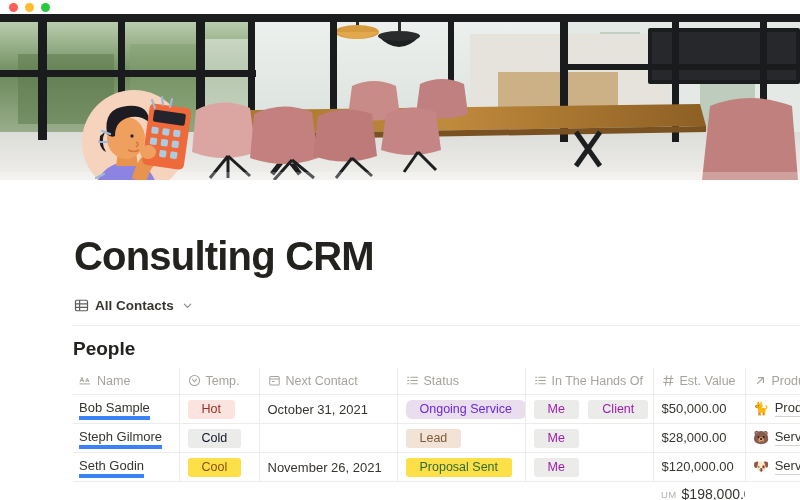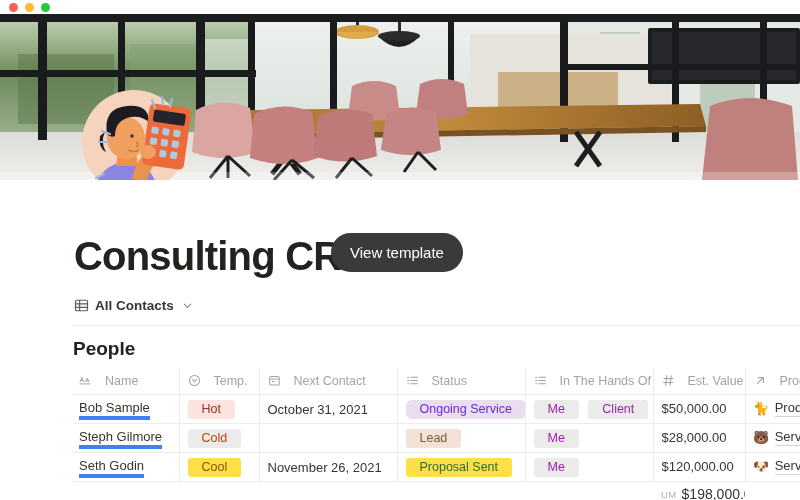--- a/index.html
+++ b/index.html
@@ -75,21 +75,21 @@
     text-align: left; font-weight: normal;
     border-bottom: 1px solid #edecea;
     border-right: 1px solid #edecea;
     padding: 0 8px; height: 29px; vertical-align: middle;
     overflow: hidden; white-space: nowrap;
   }
   table.crm th {
     color: #a6a39c; font-size: 12.5px; border-bottom: 1px solid #ececeb;
     height: 26px;
   }
-  table.crm th .hcell { display: flex; align-items: center; gap: 13px; }
+  table.crm th .hcell { display: flex; align-items: center; gap: 5px; }
   table.crm tr td:first-child, table.crm tr th:first-child { padding-left: 6px; }
   .c-name   { width: 106px; }
   .c-temp   { width: 80px; }
   .c-next   { width: 138px; }
   .c-status { width: 128px; }
   .c-hands  { width: 128px; }
   .c-value  { width: 92px; }
   .c-prod   { width: 55px; border-right: none !important; }
 
   td.num { text-align: right; font-size: 13px; color: #37352f; padding-right: 8px; }
@@ -97,21 +97,21 @@
   .link-name {
     font-size: 13px; color: #37352f; border-bottom: 4px solid #3b82f6;
     display: inline-block; line-height: 16px; cursor: pointer;
   }
 
   .badge {
     display: inline-block; font-size: 12.5px; line-height: 17px;
     padding: 1px 14px; border-radius: 3px; white-space: nowrap;
   }
   .b-hot     { background: #fbe4e0; color: #9b2f24; }
-  .b-cold    { background: #ebebea; color: #c2410c; }
+  .b-cold    { background: #ebebea; color: #0f172a; }
   .b-cool    { background: #fde047; color: #8a4f13; }
   .b-ongoing { background: #e8deee; color: #6d28d9; border-radius: 6px; }
   .b-lead    { background: #f2e3d6; color: #7d5a3a; }
   .b-proposal{ background: #fde047; color: #2f6b37; }
   .b-person  { background: #ebebea; color: #a21caf; margin-right: 5px; }
 
   .prod-cell { display: flex; align-items: center; gap: 5px; }
   .prod-emoji { font-size: 13px; line-height: 1; }
   .prod-text {
     font-size: 13px; color: #37352f;
@@ -290,21 +290,20 @@
             <path d="M36 92 l-9 3"></path>
         </g>
       </svg>
     </div>
   </div>
 
   <div class="page">
 
     <div class="title-row">
       <span class="page-title">Consulting CRM</span>
-      <button class="view-template">View template</button>
     </div>
 
     <div class="view-selector">
       <span class="grid-ico">
         <svg class="ico" width="15" height="15" viewBox="0 0 16 16" fill="none" stroke="#5f5e5a" stroke-width="1.3">
           <rect x="1.6" y="2.4" width="12.8" height="11.2" rx="1.4"></rect>
           <path d="M1.6 6.2h12.8M1.6 10h12.8M6 2.4v11.2"></path>
         </svg>
       </span>
       <span>All Contacts</span>

